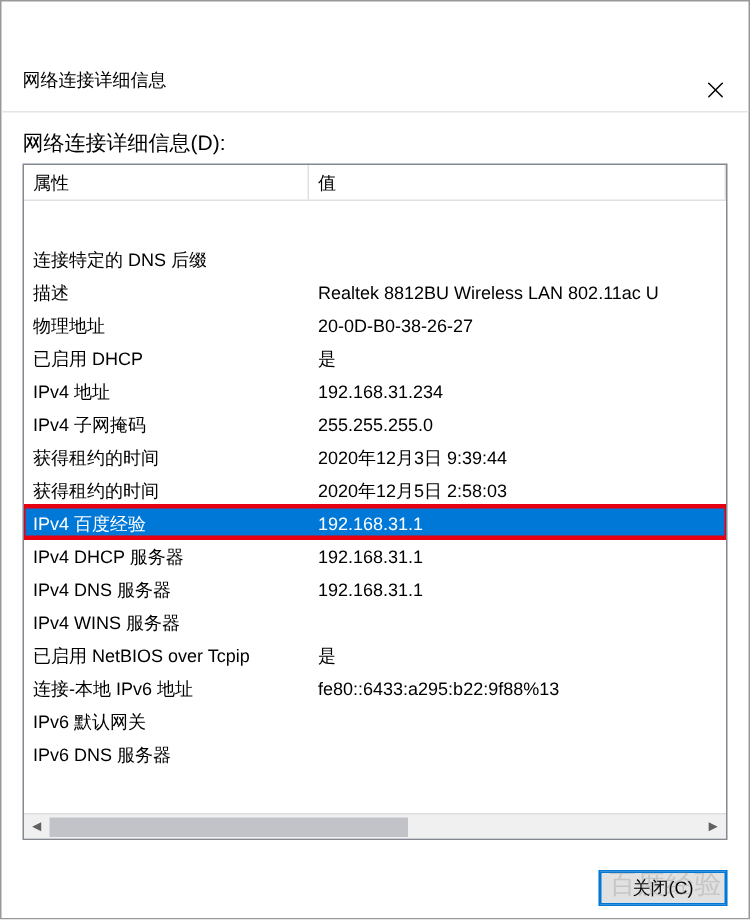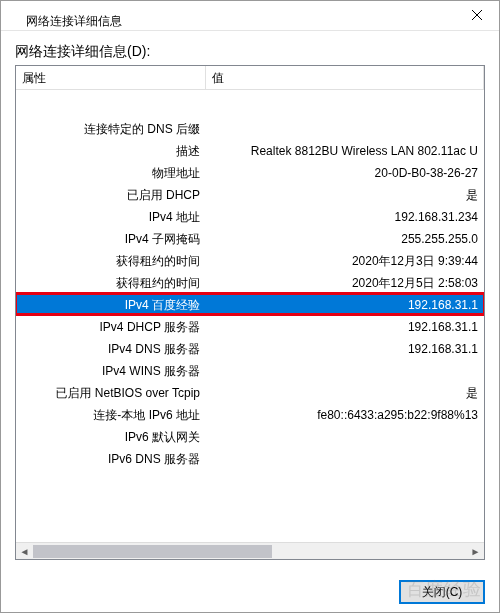--- a/index.html
+++ b/index.html
@@ -15,23 +15,24 @@
   width: 500px;
   height: 613px;
   border: 1px solid #999;
   background: #fff;
   display: flex;
   flex-direction: column;
 }
 .titlebar {
   height: 30px;
   display: flex;
-  align-items: flex-end;
-  padding: 0 0 0 25px;
+  align-items: flex-start;
+  padding: 0 0 0 14px;
   border-bottom: 1px solid #e5e5e5;
+  margin-top: 44px;
 }
 .titlebar .title {
   flex: 1;
   font-size: 12px;
   color: #000;
 }
 .close-btn {
   width: 45px;
   height: 30px;
   display: flex;
@@ -80,21 +81,20 @@
 }
 .rows {
   position: absolute;
   inset: 0;
 }
 .row {
   display: flex;
   height: 22px;
   align-items: center;
   white-space: nowrap;
-  text-align: right;
 }
 .row .cell {
   padding: 0 6px;
   font-size: 12px;
   overflow: hidden;
 }
 .row.selected {
   background: #0078d7;
   color: #fff;
 }

